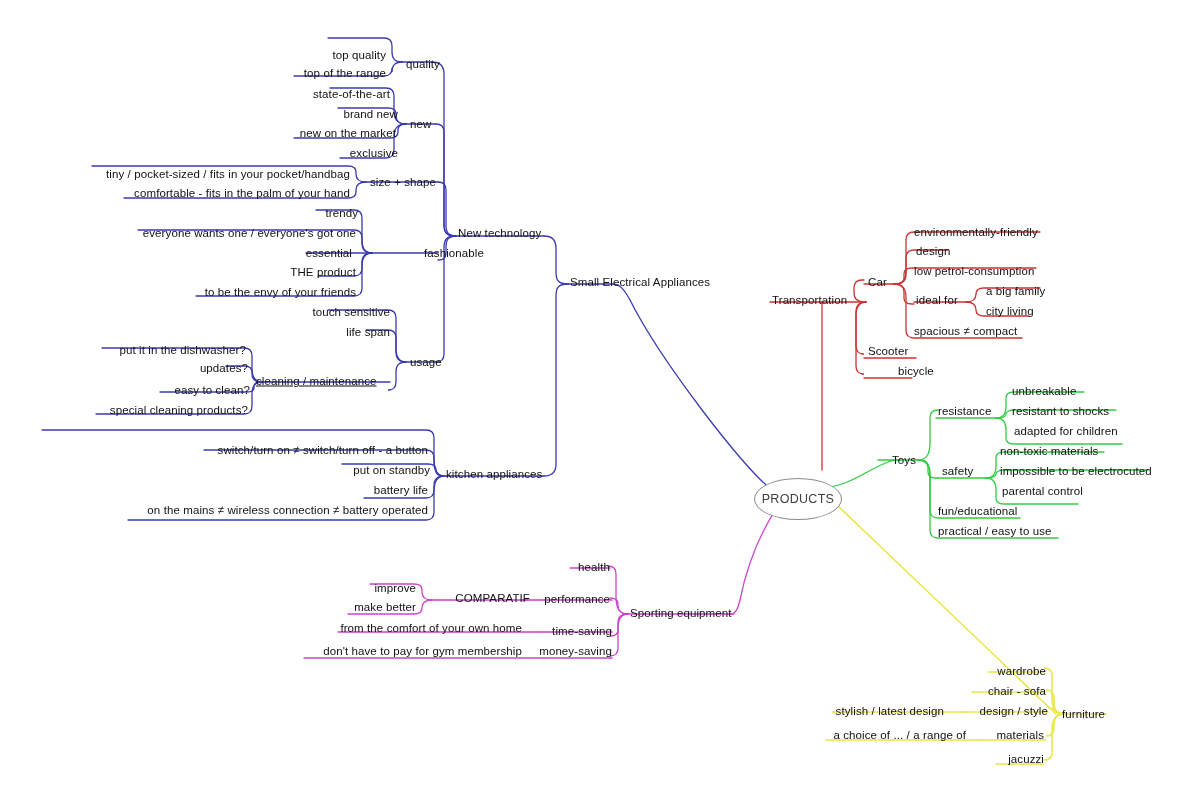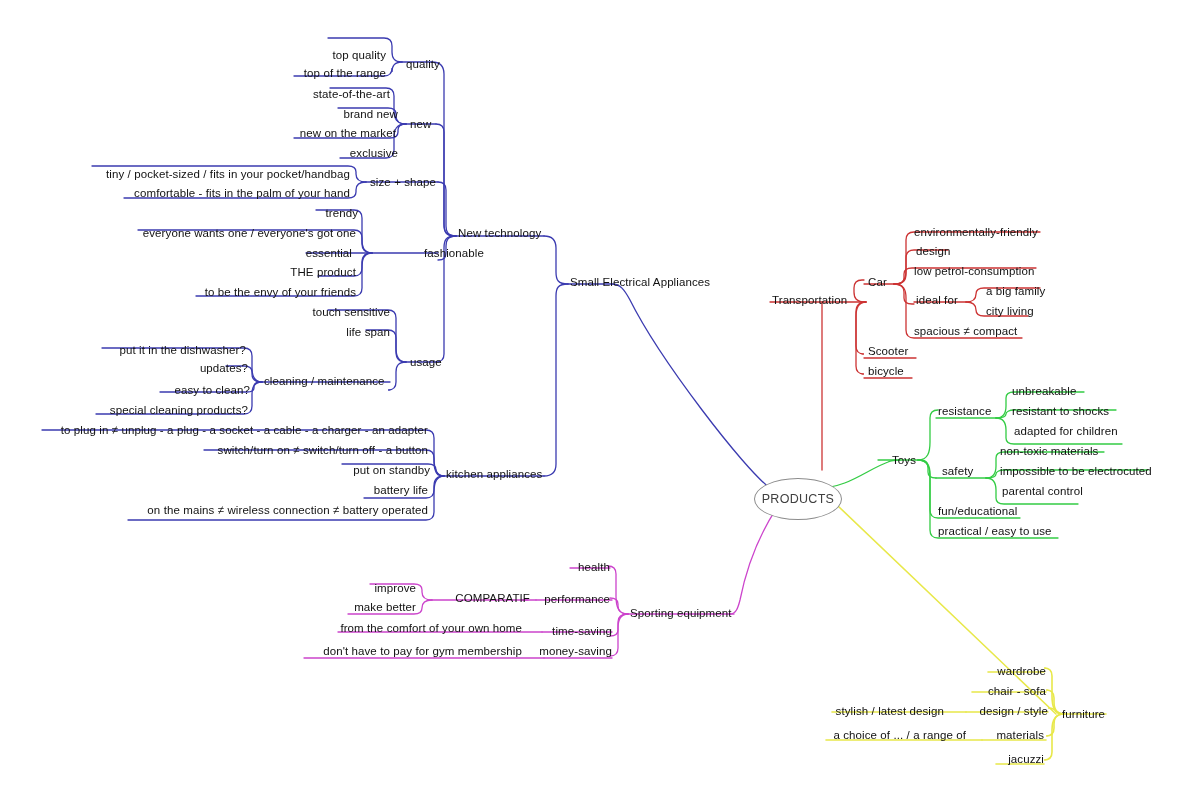--- a/index.html
+++ b/index.html
@@ -220,45 +220,44 @@
   <div class="node n-r" style="left:358px;top:213px;">trendy</div>
   <div class="node n-r" style="left:356px;top:233px;">everyone wants one / everyone's got one</div>
   <div class="node n-r" style="left:352px;top:253px;">essential</div>
   <div class="node n-r" style="left:356px;top:272px;">THE product</div>
   <div class="node n-r" style="left:356px;top:292px;">to be the envy of your friends</div>
 
   <div class="node n-l" style="left:410px;top:362px;">usage</div>
   <div class="node n-r" style="left:390px;top:312px;">touch sensitive</div>
   <div class="node n-r" style="left:390px;top:332px;">life span</div>
 
-  <div class="node n-l" style="left:264px;top:381px;">cleaning / maintenance</div>
+  <div class="node n-l" style="left:256px;top:381px;text-decoration:underline;">cleaning / maintenance</div>
   <div class="node n-r" style="left:246px;top:350px;">put it in the dishwasher?</div>
   <div class="node n-r" style="left:248px;top:368px;">updates?</div>
   <div class="node n-r" style="left:250px;top:390px;">easy to clean?</div>
   <div class="node n-r" style="left:248px;top:410px;">special cleaning products?</div>
 
-  <div class="node n-r" style="left:428px;top:430px;">to plug in ≠ unplug - a plug - a socket - a cable - a charger - an adapter</div>
   <div class="node n-r" style="left:428px;top:450px;">switch/turn on ≠ switch/turn off - a button</div>
   <div class="node n-r" style="left:430px;top:470px;">put on standby</div>
   <div class="node n-r" style="left:428px;top:490px;">battery life</div>
   <div class="node n-r" style="left:428px;top:510px;">on the mains ≠ wireless connection ≠ battery operated</div>
 
   <div class="node n-l" style="left:772px;top:300px;">Transportation</div>
 
   <div class="node n-l" style="left:868px;top:282px;">Car</div>
   <div class="node n-l" style="left:914px;top:232px;">environmentally-friendly</div>
   <div class="node n-l" style="left:916px;top:251px;">design</div>
   <div class="node n-l" style="left:914px;top:271px;">low petrol-consumption</div>
   <div class="node n-l" style="left:916px;top:300px;">ideal for</div>
   <div class="node n-l" style="left:986px;top:291px;">a big family</div>
   <div class="node n-l" style="left:986px;top:311px;">city living</div>
   <div class="node n-l" style="left:914px;top:331px;">spacious ≠ compact</div>
 
   <div class="node n-l" style="left:868px;top:351px;">Scooter</div>
-  <div class="node n-l" style="left:868px;top:371px;">bicycle</div>
+  <div class="node n-l" style="left:898px;top:371px;">bicycle</div>
 
   <div class="node n-l" style="left:892px;top:460px;">Toys</div>
 
   <div class="node n-l" style="left:938px;top:411px;">resistance</div>
   <div class="node n-l" style="left:1012px;top:391px;">unbreakable</div>
   <div class="node n-l" style="left:1012px;top:411px;">resistant to shocks</div>
   <div class="node n-l" style="left:1014px;top:431px;">adapted for children</div>
 
   <div class="node n-l" style="left:942px;top:471px;">safety</div>
   <div class="node n-l" style="left:1000px;top:451px;">non-toxic materials</div>

